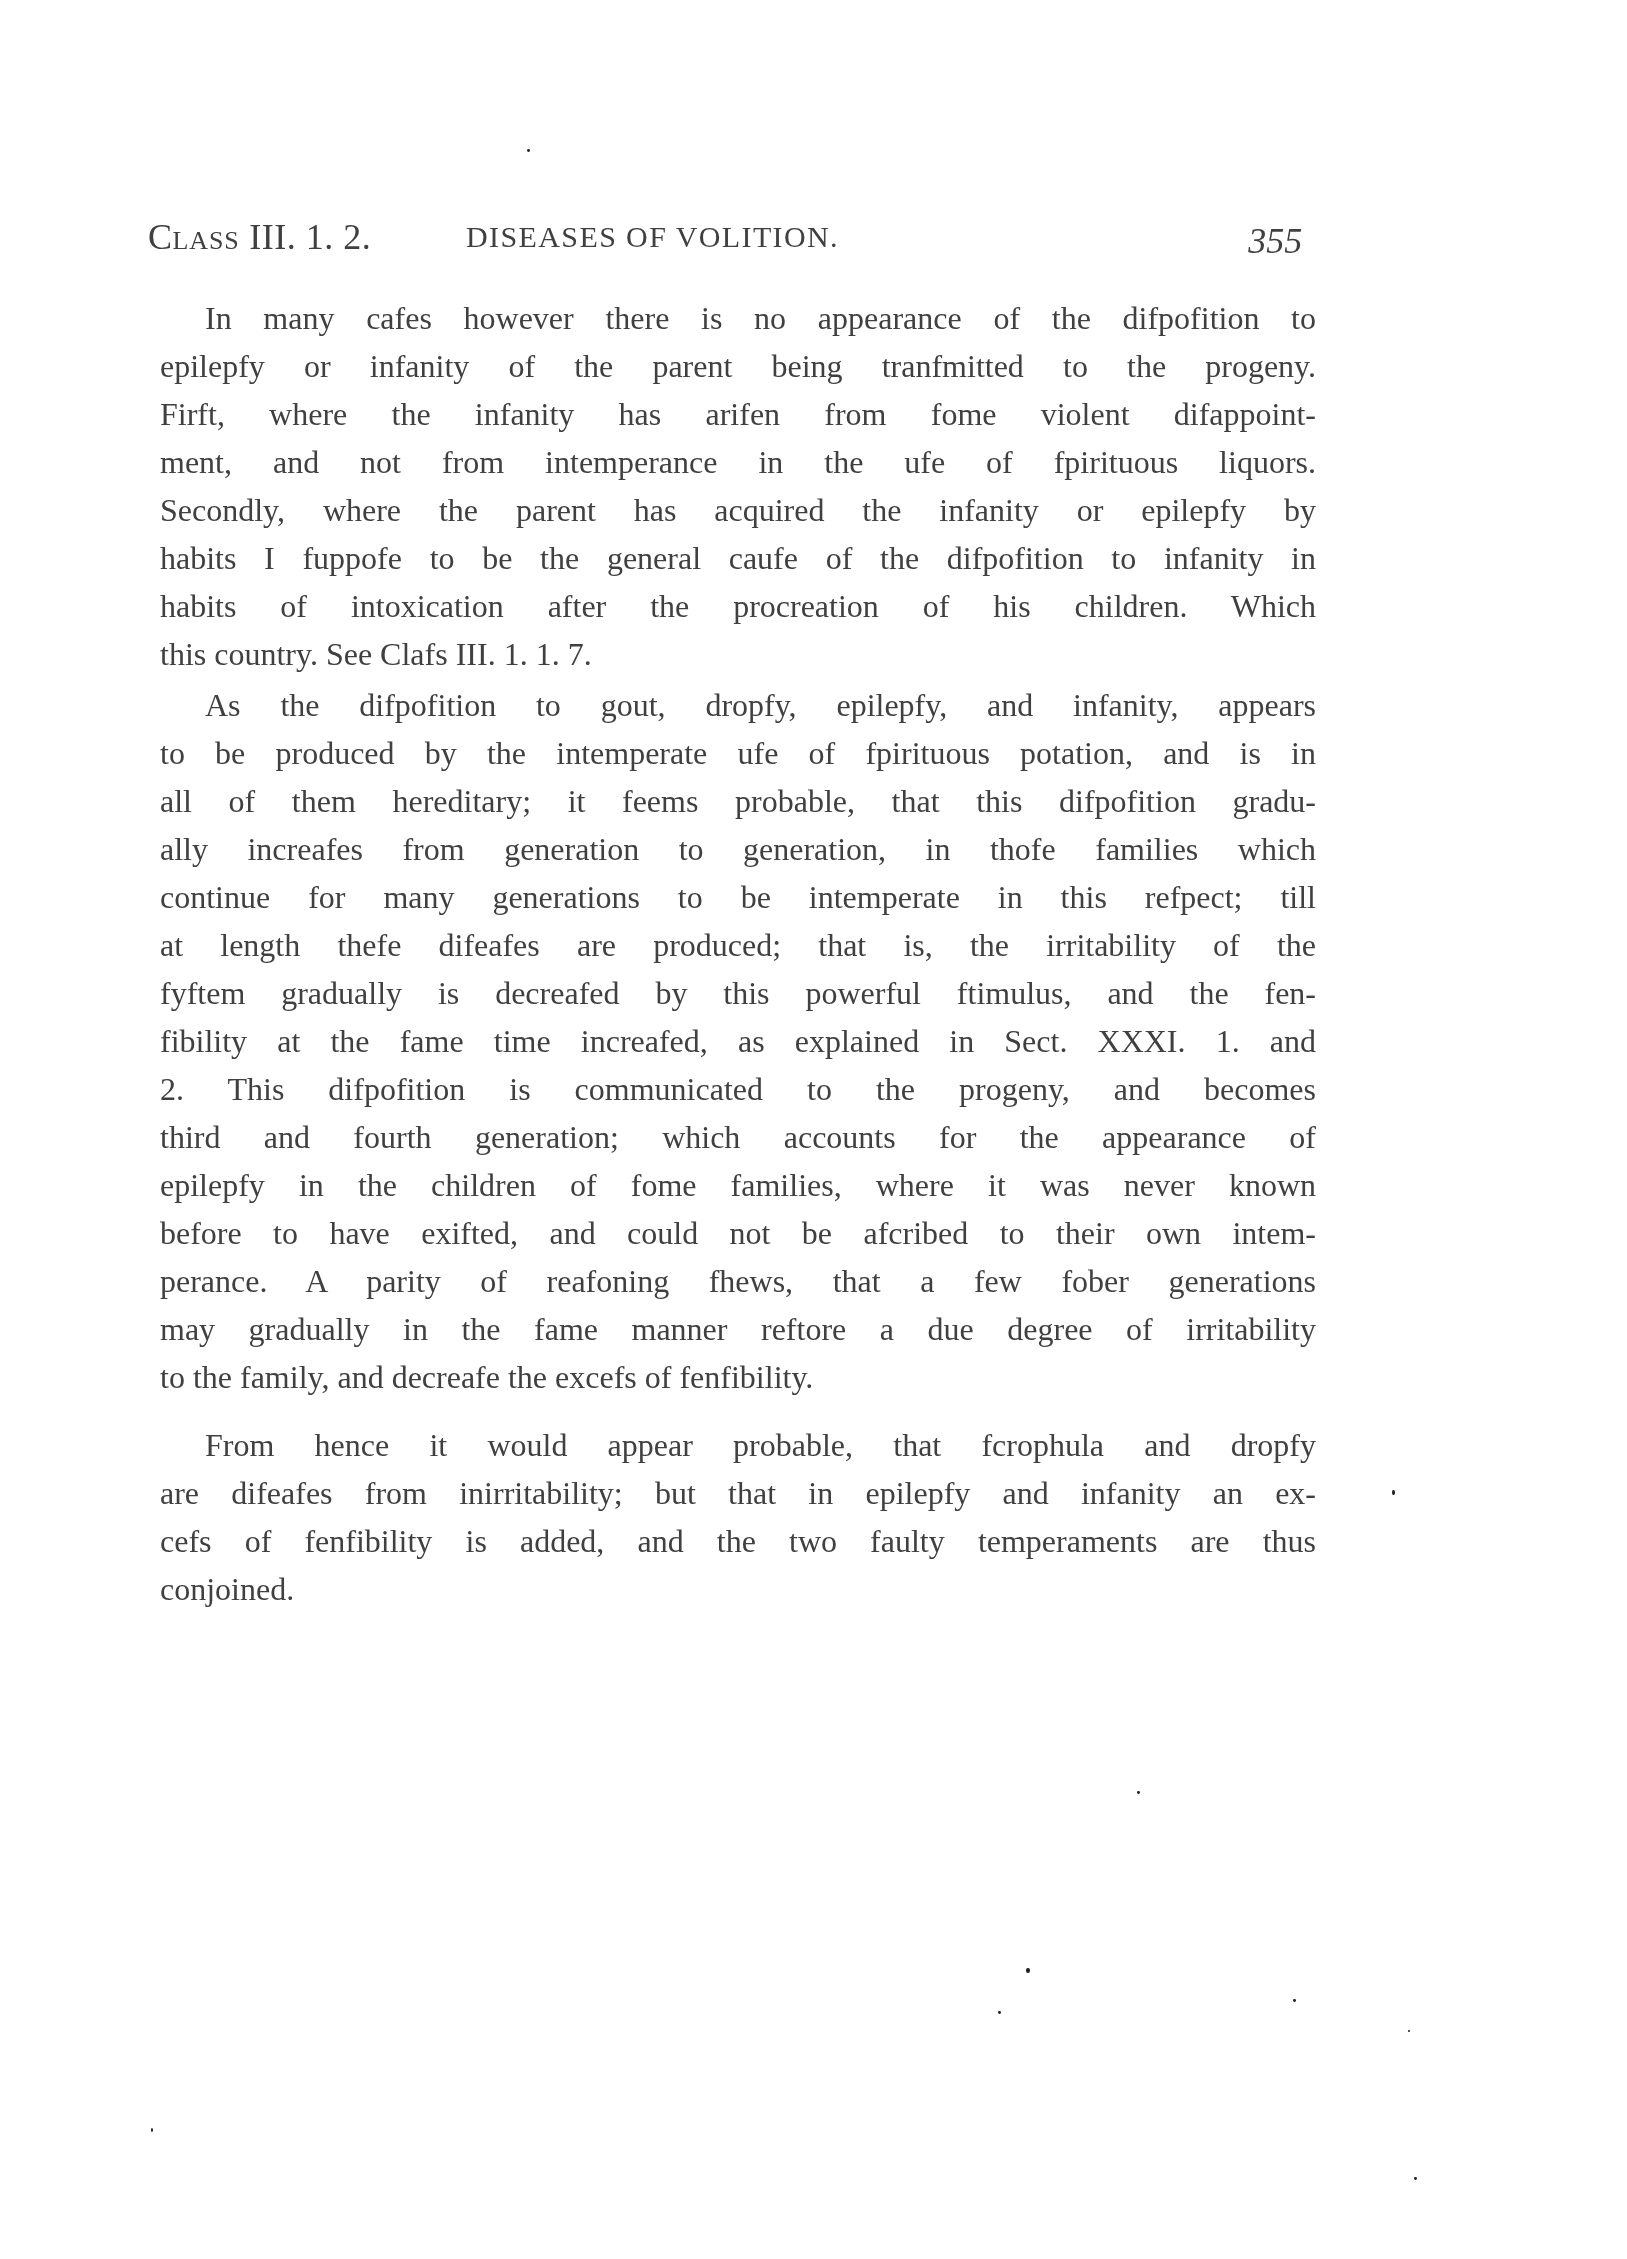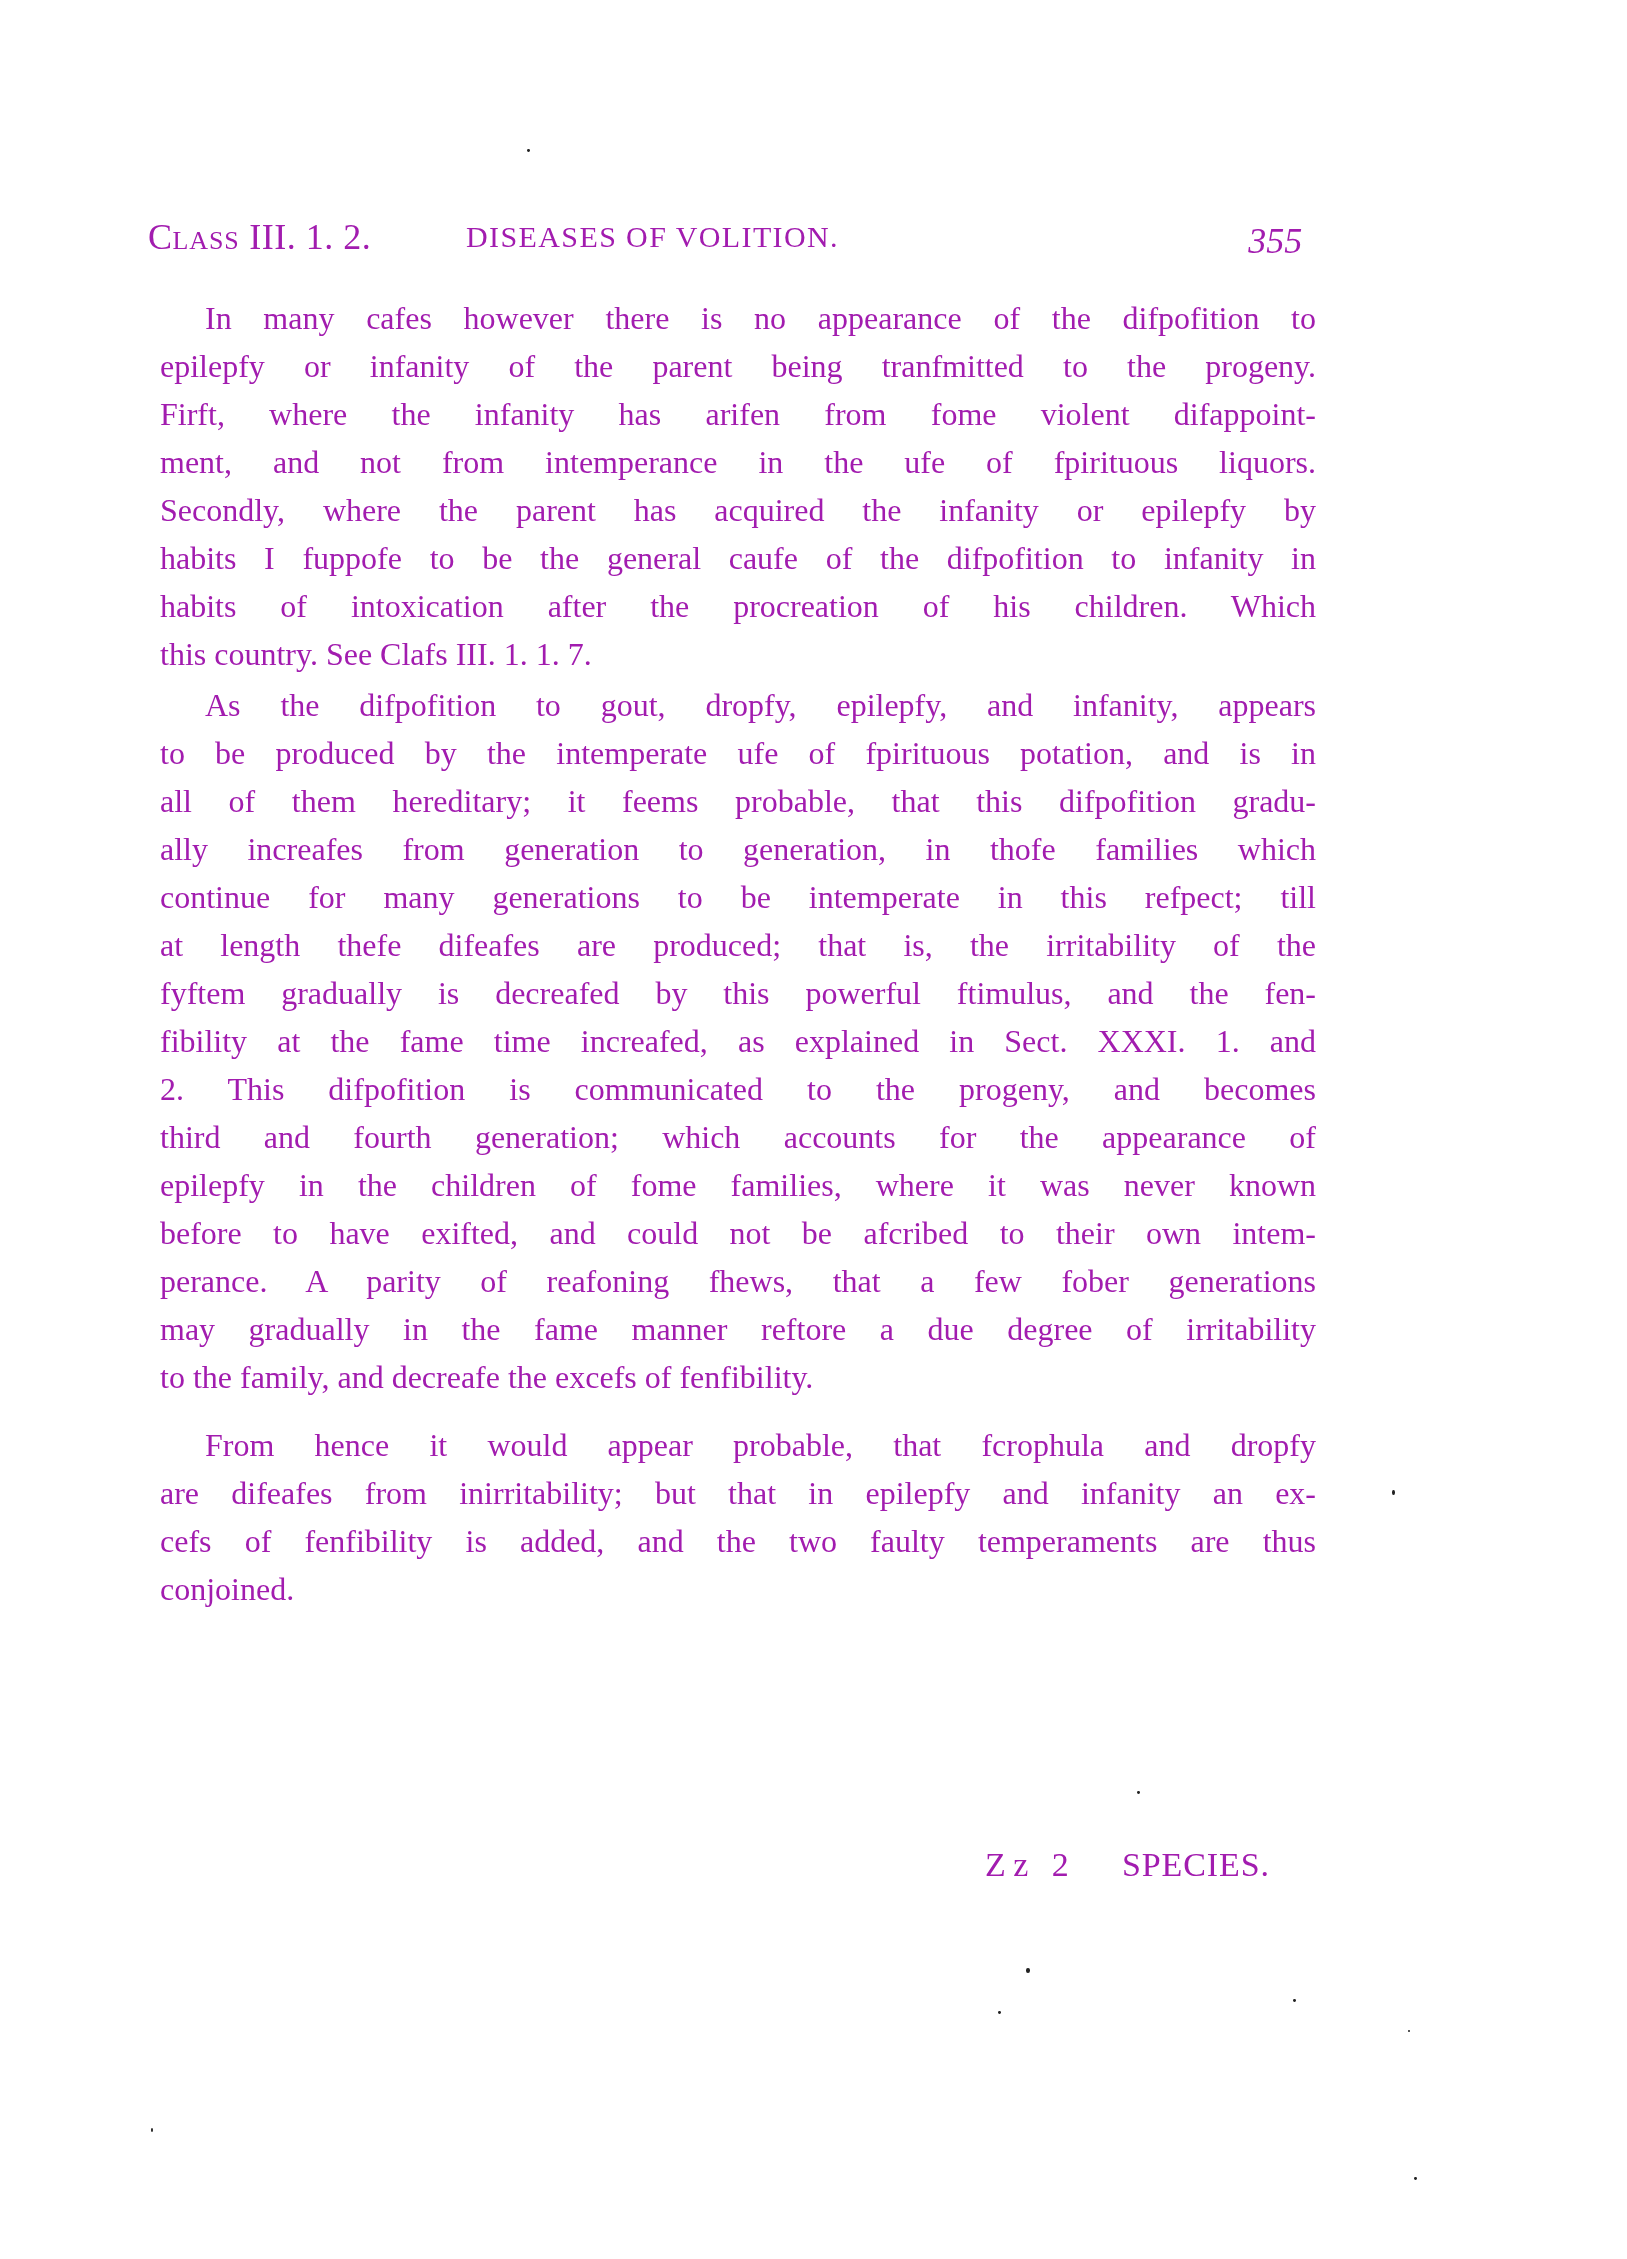--- a/index.html
+++ b/index.html
@@ -1,17 +1,17 @@
 <!DOCTYPE html>
 <html style="font-size:15px"><head>
 <meta charset="utf-8">
 <style>
   html, body { margin: 0; padding: 0; background: #ffffff; }
   body { width: 1627px; height: 2260px; position: relative; overflow: hidden; }
-  .page { position: absolute; left: 0; top: 0; width: 1359px; height: 2260px; background: #fff; color: #a21caf; font-family: "Liberation Serif", "DejaVu Serif", serif; }
+  .page { position: absolute; left: 0; top: 0; width: 1359px; height: 2260px; background: #fff; color: #404040; font-family: "Liberation Serif", "DejaVu Serif", serif; }
   .header { position: absolute; left: 148px; top: 209px; width: 1158px; height: 56px; font-size: 36px; line-height: 56px; }
   .header .running { position: absolute; left: 0; top: 0; letter-spacing: 0.5px; }
   .header .running .sc { font-size: 26px; letter-spacing: 0.9px; }
   .header .title { position: absolute; left: 318px; top: 0; font-size: 30px; letter-spacing: 1.4px; }
   .header .pageno { position: absolute; right: 3.8px; top: 3.8px; font-style: italic; font-size: 36px; }
   .body { position: absolute; left: 160px; top: 294px; width: 1156px; font-size: 32px; line-height: 48px; }
   .para { margin: 0; text-align: justify; }
   .line { display: block; height: 48px; white-space: nowrap; text-align: justify; text-align-last: justify; }
   .line.last { text-align-last: left; }
   .line.indent { padding-left: 45px; }
@@ -63,24 +63,20 @@
       <span class="line last">to the family, and decreafe the excefs of fenfibility.</span>
     </div>
     <div class="para gap2">
       <span class="line indent">From hence it would appear probable, that fcrophula and dropfy</span>
       <span class="line">are difeafes from inirritability; but that in epilepfy and infanity an ex-</span>
       <span class="line">cefs of fenfibility is added, and the two faulty temperaments are thus</span>
       <span class="line last">conjoined.</span>
     </div>
   </div>
 
-  <div class="footer">
-    <span class="sig">Zz 2</span>
-    <span class="catch">SPECIES.</span>
-  </div>
 
   <span class="speck" style="left:527px;top:149px;width:2.8px;height:2.8px;"></span>
   <span class="speck" style="left:1392px;top:1490px;width:2.8px;height:4.7px;"></span>
   <span class="speck" style="left:1026px;top:1968px;width:3.8px;height:4.7px;"></span>
   <span class="speck" style="left:998px;top:2011px;width:2.8px;height:2.8px;"></span>
   <span class="speck" style="left:1293px;top:1999px;width:2.8px;height:2.8px;"></span>
   <span class="speck" style="left:1408px;top:2030px;width:1.9px;height:1.9px;"></span>
   <span class="speck" style="left:1414px;top:2177px;width:2.8px;height:2.8px;"></span>
   <span class="speck" style="left:1137px;top:1791px;width:2.8px;height:2.8px;"></span>
   <span class="speck" style="left:151px;top:2128px;width:1.9px;height:3.8px;"></span>

